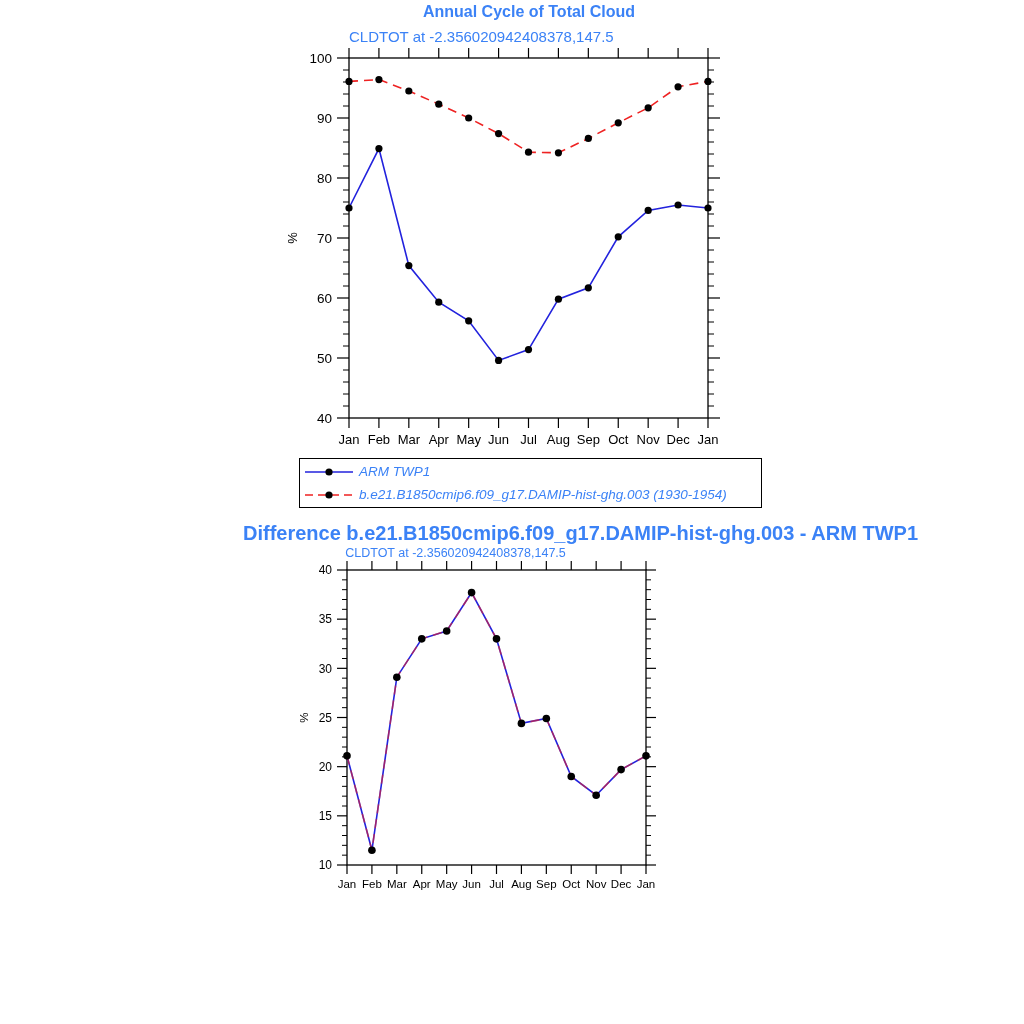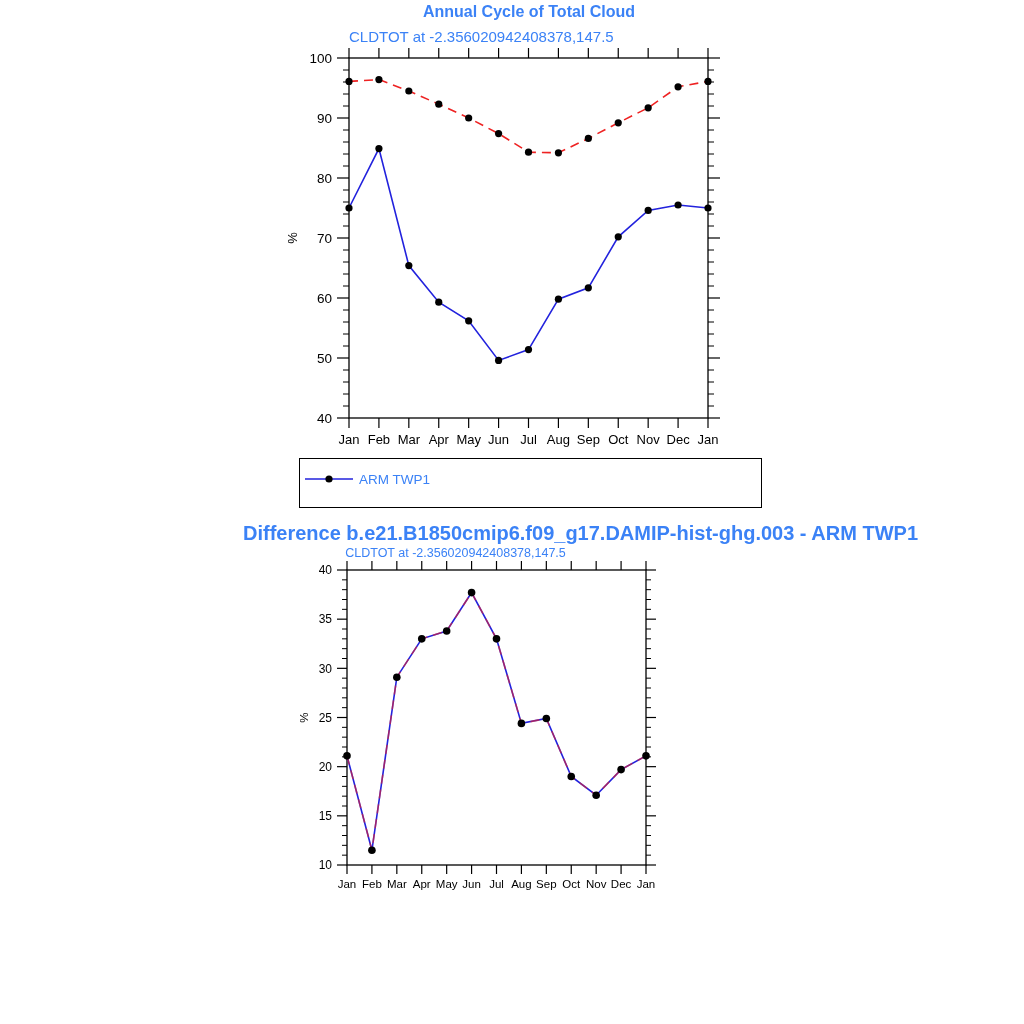--- a/index.html
+++ b/index.html
@@ -23,21 +23,21 @@
   #plot2{left:275px;top:553px;width:440px;height:352px;}
   svg text{font-family:"Liberation Sans", sans-serif;fill:#000;}
   .legend-box{
     left:287px;top:458px;width:463px;height:50px;
     border:1px solid #000;
     box-sizing:border-box;
     display:flex;flex-direction:column;justify-content:center;
     background:#fff;
     padding-left:3px;
   }
-  .legend-row{display:flex;align-items:flex-start;height:23px;}
+  .legend-row{display:flex;align-items:center;height:23px;font-style:italic;}
   .legend-label{font-size:13.5px;white-space:nowrap;margin-left:4px;}
   .legend-sample{flex:0 0 auto;}
 </style>
 </head>
 <body>
 
 <div class="canvas">
 
   <div class="abs chart-title" id="title1">Annual Cycle of Total Cloud</div>
   <div class="abs chart-subtitle" id="subtitle1">CLDTOT at -2.356020942408378,147.5</div>
@@ -183,20 +183,27 @@
     </svg>
 
   <div class="abs legend-box">
     <div class="legend-row">
       <svg class="legend-sample" width="52" height="14">
         <line x1="2" y1="7" x2="50" y2="7" stroke="#2222dd" stroke-width="1.6"></line>
         <circle cx="26" cy="7" r="3.6" fill="#000"></circle>
       </svg>
       <span class="legend-label">ARM TWP1</span>
     </div>
+    <div class="legend-row">
+      <svg class="legend-sample" width="52" height="14">
+        <line x1="2" y1="7" x2="50" y2="7" stroke="#ee2222" stroke-width="1.6" stroke-dasharray="8 5"></line>
+        <circle cx="26" cy="7" r="3.6" fill="#000"></circle>
+      </svg>
+      <span class="legend-label">b.e21.B1850cmip6.f09_g17.DAMIP-hist-ghg.003 (1930-1954)</span>
+    </div>
   </div>
 
   <div class="abs chart-title" id="title2">Difference b.e21.B1850cmip6.f09_g17.DAMIP-hist-ghg.003 - ARM TWP1</div>
   <div class="abs chart-subtitle" id="subtitle2">CLDTOT at -2.356020942408378,147.5</div>
   <svg class="abs" id="plot2" viewBox="275 553 440 352">
       <rect x="335" y="570" width="299" height="295" fill="none" stroke="#000" stroke-width="1.3"></rect>
       <line x1="335" y1="865" x2="335" y2="874" stroke="#000" stroke-width="1.2"></line>
       <line x1="335" y1="570" x2="335" y2="561" stroke="#000" stroke-width="1.2"></line>
       <text x="335" y="888" text-anchor="middle" font-size="11.5">Jan</text>
       <line x1="359.9166666666667" y1="865" x2="359.9166666666667" y2="874" stroke="#000" stroke-width="1.2"></line>

